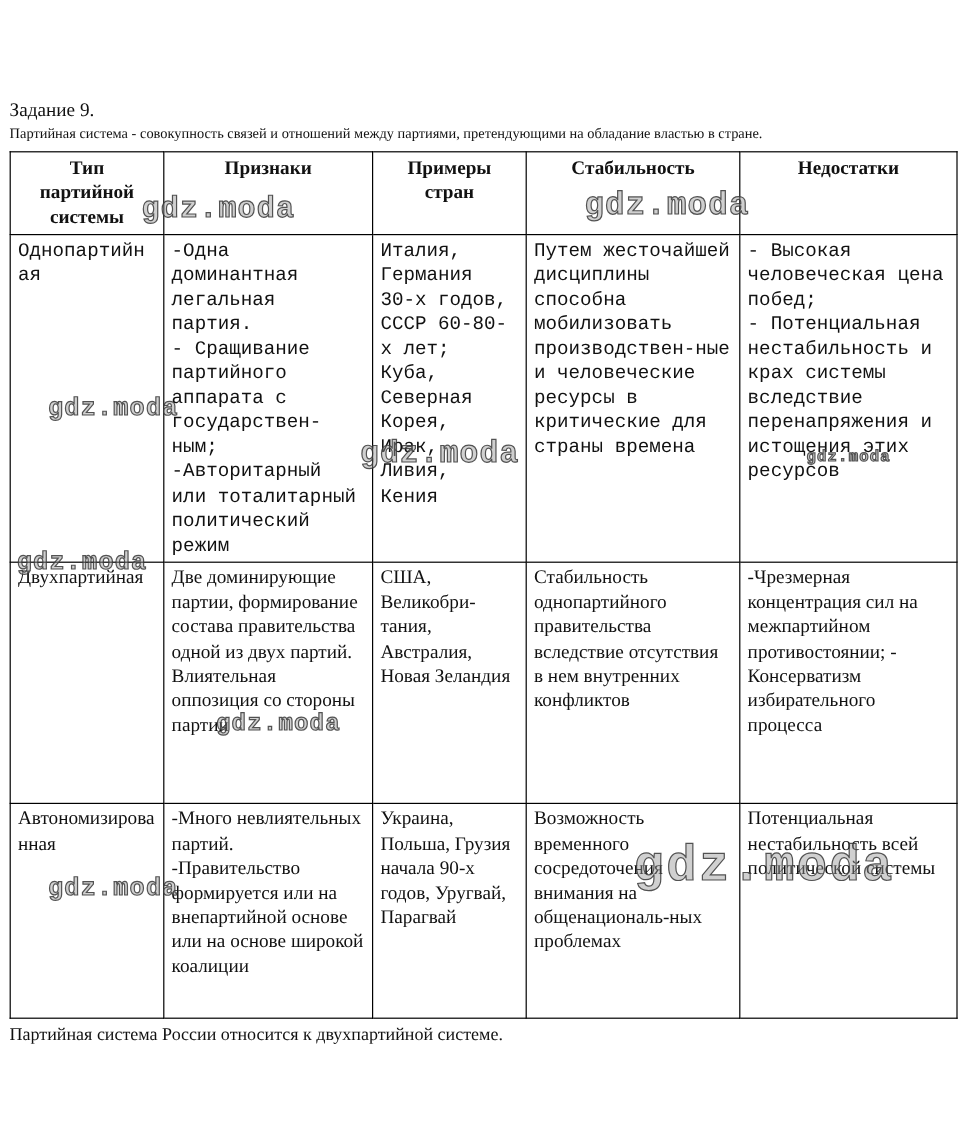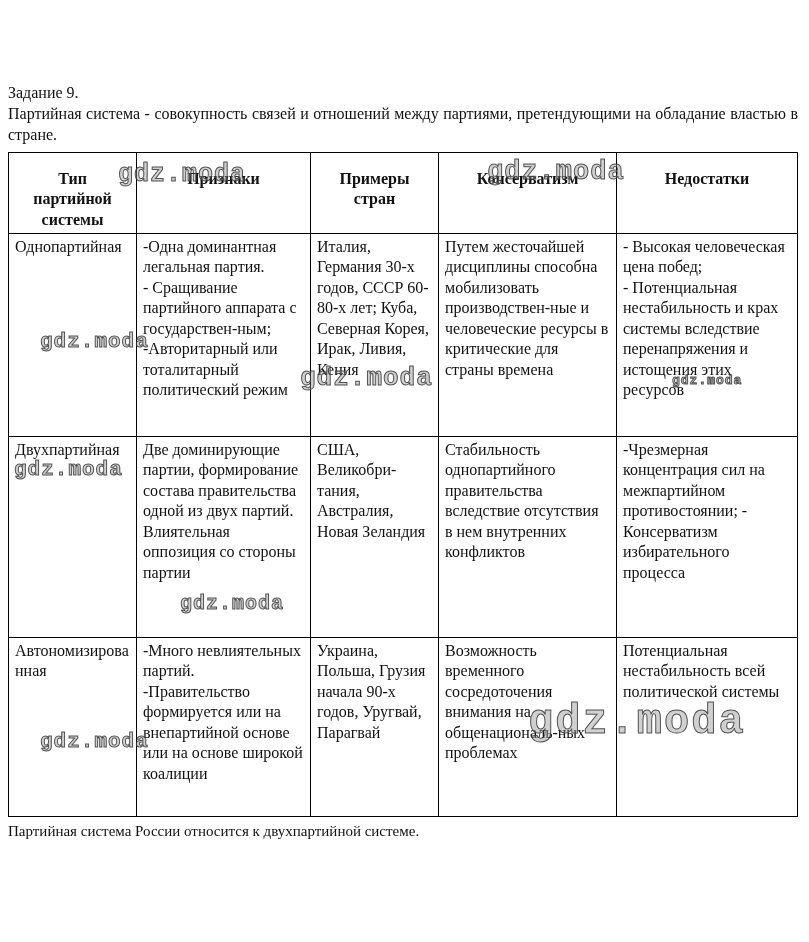--- a/index.html
+++ b/index.html
@@ -21,21 +21,21 @@
     position: absolute;
     top: 84px;
     left: 8px;
     width: 790px;
   }
   .task-label {
     font-size: 16px;
     margin: 0 0 2px 0;
   }
   .intro {
-    font-size: 16px;
+    font-size: 12px;
     line-height: 1.3;
     text-align: justify;
     margin: 0 0 6px 0;
   }
   table.party-table {
     border-collapse: collapse;
     table-layout: fixed;
     width: 789px;
   }
   table.party-table th,
@@ -47,28 +47,28 @@
     line-height: 1.28;
     white-space: pre-line;
     overflow-wrap: break-word;
     word-break: break-word;
   }
   table.party-table th {
     font-weight: bold;
     text-align: center;
     vertical-align: top;
     height: 58px;
-    padding-top: 16px;
+    padding-top: 4px;
   }
   col.c1 { width: 128px; }
   col.c2 { width: 174px; }
   col.c3 { width: 128px; }
   col.c4 { width: 178px; }
   col.c5 { width: 181px; }
-  tr.r1 td { height: 196px; }
+  tr.r1 td { height: 196px; font-family: Liberation Mono, monospace; }
   tr.r2 td { height: 194px; margin-top: 40px; }
   tr.r3 td { height: 172px; }
   .footer-note {
     font-size: 15px;
     margin: 6px 0 0 0;
   }
   .wm {
     position: absolute;
     font-family: Liberation Mono, monospace;
     font-weight: 700;
@@ -108,21 +108,21 @@
           <col class="c5">
       </colgroup>
       <thead>
         <tr>
           <th>Тип
 партийной
 системы</th>
           <th>Признаки</th>
           <th>Примеры
 стран</th>
-          <th>Консерватизм</th>
+          <th>Стабильность</th>
           <th>Недостатки</th>
         </tr>
       </thead>
       <tbody>
         <tr class="r1">
           <td>Однопартийная</td>
           <td>-Одна доминантная легальная партия.
 - Сращивание партийного аппарата с государствен-ным;
 -Авторитарный или тоталитарный политический режим</td>
           <td>Италия, Германия 30-х годов, СССР 60-80-х лет; Куба, Северная Корея, Ирак, Ливия, Кения</td>

